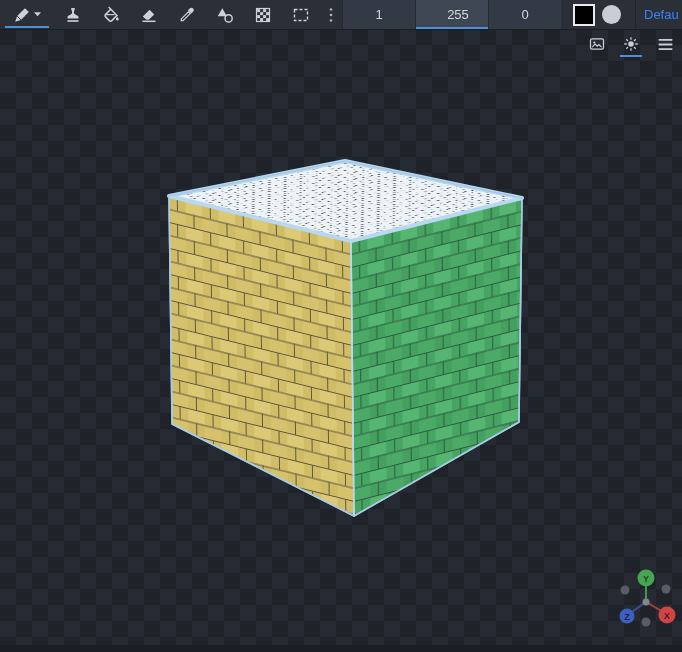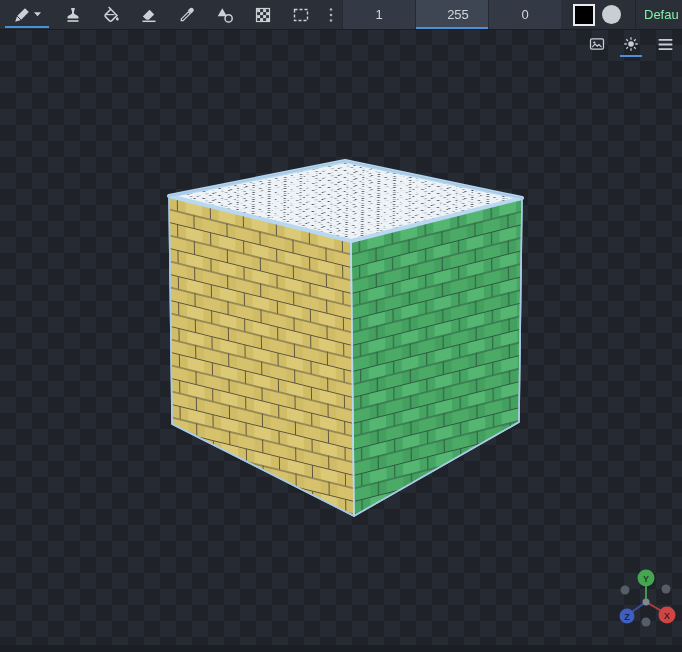--- a/index.html
+++ b/index.html
@@ -28,21 +28,21 @@
   .num-input{width:73px;height:29px;border:none;outline:none;background:#343a45;color:#d3d7dd;
     font:13px "Liberation Sans",sans-serif;text-align:center;border-left:1px solid #262a31;
     padding:0;box-sizing:border-box;flex:0 0 auto;}
   .num-input.focused{background:#3e4553;box-shadow:inset 0 -2px 0 #4a90d9;padding-left:12px;}
   .tb-gap{width:12px;flex:0 0 auto;}
   .swatch-square{width:18px;height:18px;background:#000;border:2px solid #e9ebee;
     box-sizing:content-box;cursor:pointer;flex:0 0 auto;}
   .swatch-circle{width:19px;height:19px;border-radius:50%;background:#c9ced4;margin-left:7px;
     cursor:pointer;flex:0 0 auto;}
   .tb-sep{width:1px;height:29px;background:#20242b;margin-left:14px;flex:0 0 auto;}
-  .palette-label{color:#86efac;font-size:13px;padding-left:8px;white-space:nowrap;cursor:pointer;
+  .palette-label{color:#3b82f6;font-size:13px;padding-left:8px;white-space:nowrap;cursor:pointer;
     overflow:hidden;flex:1 1 auto;}
 
   
   .view-bar{position:absolute;top:31px;right:0;display:flex;z-index:4;}
   .view-btn{width:34px;height:26px;display:flex;align-items:center;justify-content:center;
     position:relative;cursor:pointer;}
   .view-btn.active::after{content:"";position:absolute;left:6px;right:6px;bottom:0;height:2px;background:#4a90d9;}
 
   .gizmo-label{font:bold 9px "Liberation Sans",sans-serif;fill:rgba(0,0,0,0.62);text-anchor:middle;}
 </style>

